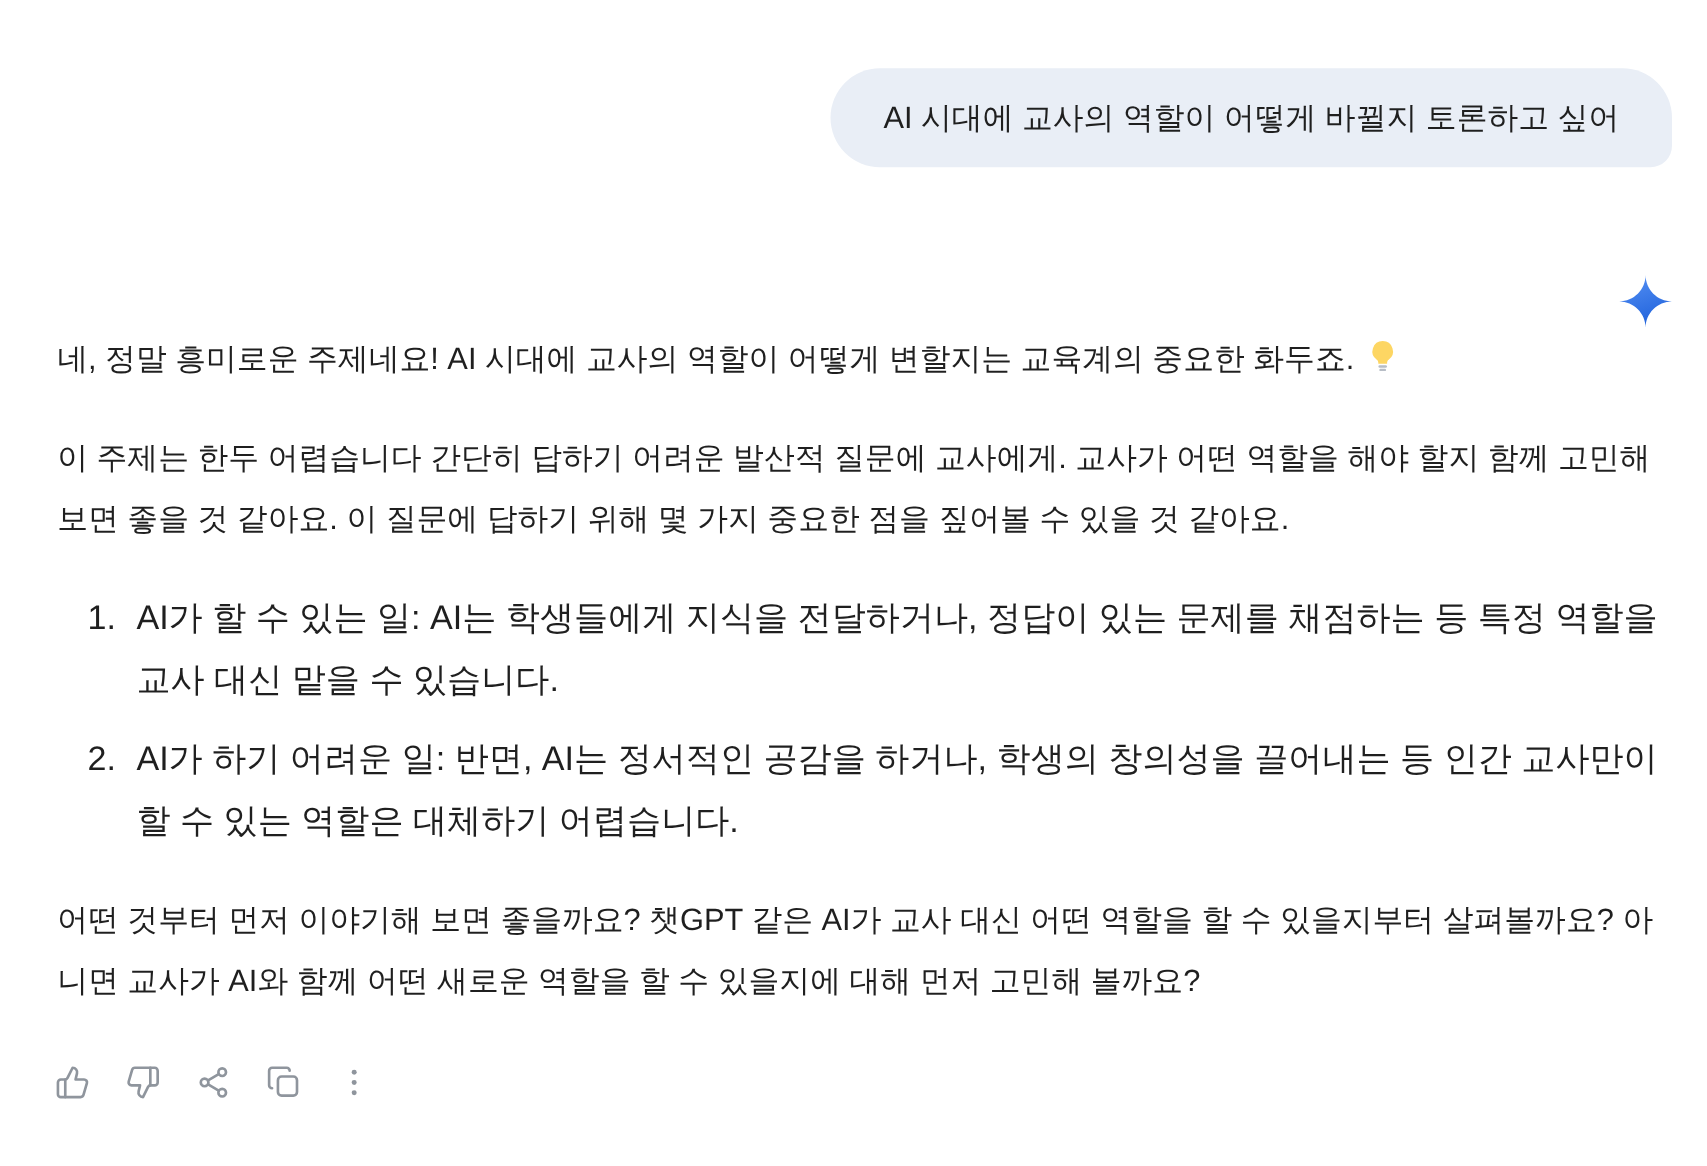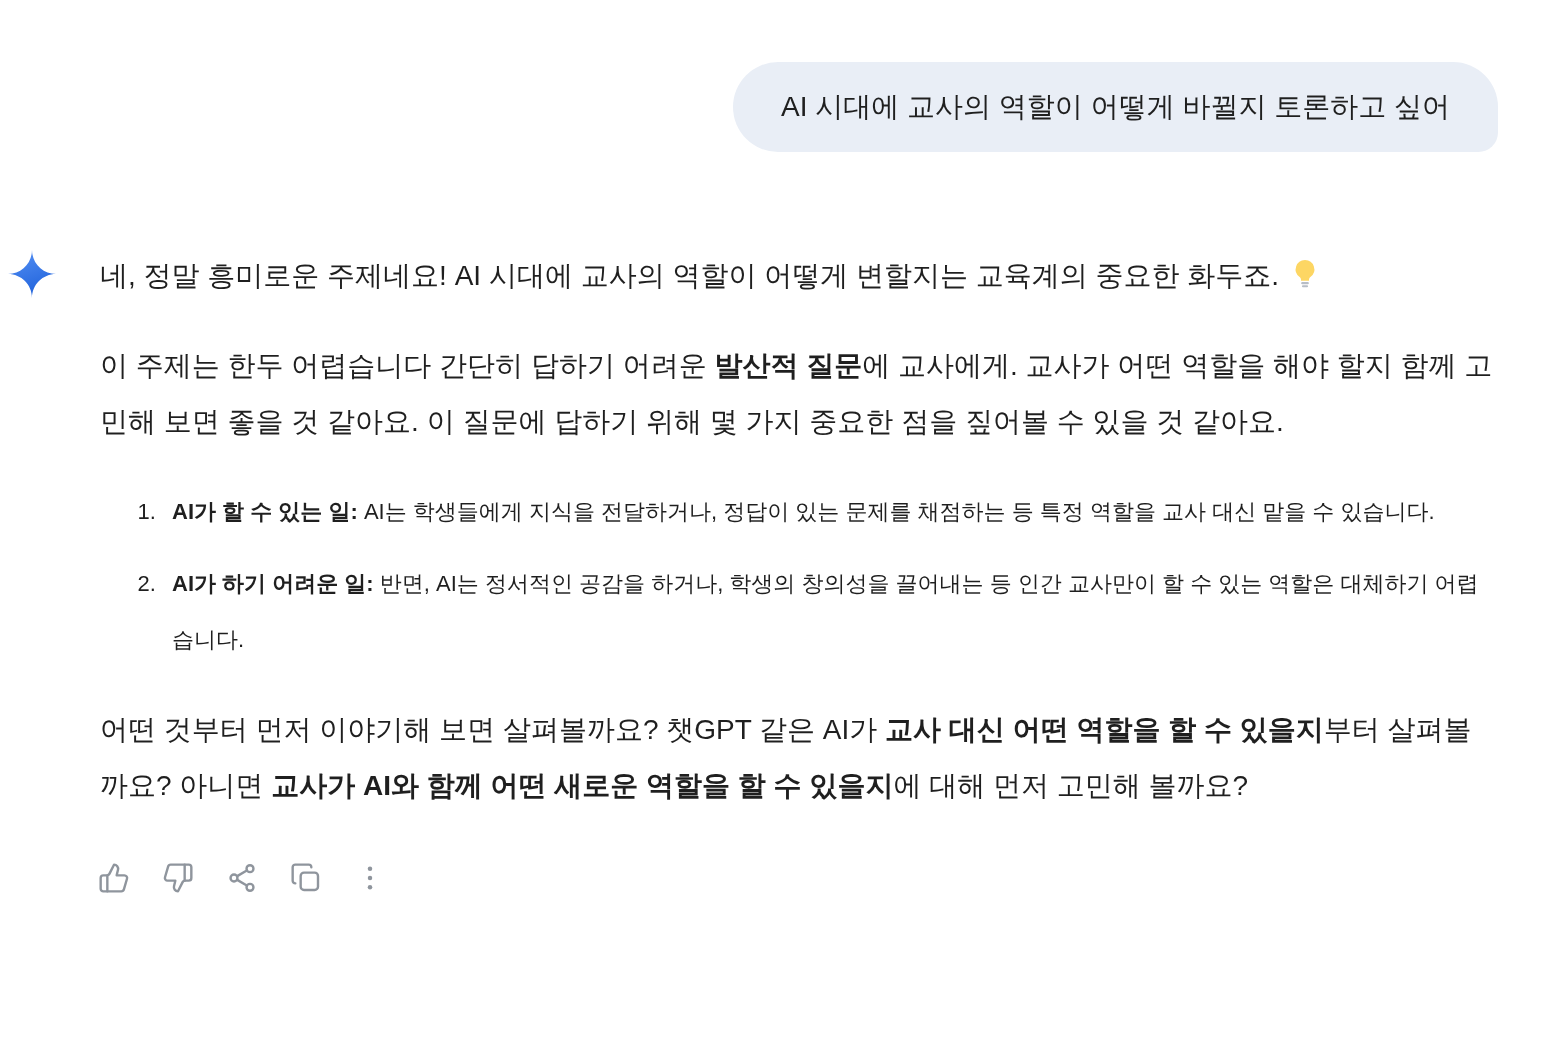--- a/index.html
+++ b/index.html
@@ -12,70 +12,71 @@
     height: 1060px;
     overflow: hidden;
     font-family: "Liberation Sans", "DejaVu Sans", sans-serif;
     color: var(--body-text, #1f1f1f);
     box-sizing: border-box;
   }
   .chat {
     box-sizing: border-box;
     width: 100%;
     height: 100%;
-    padding: 62px 54px 0 8px;
+    padding: 62px 32px 0 8px;
   }
   
   .user-row {
     display: flex;
     justify-content: flex-end;
   }
   .user-bubble {
     background: var(--user-bubble-bg, #e9eef6);
     border-radius: 46px 46px 20px 46px;
     padding: 25px 48px;
     font-size: 28px;
     line-height: 40px;
     max-width: 1150px;
     color: var(--body-text, #1f1f1f);
   }
   
   .assistant-row {
     display: flex;
-    align-items: flex-start;
+    align-items: flex-end;
     margin-top: 96px;
+    flex-direction: column;
   }
   .avatar {
     flex: 0 0 auto;
     width: 48px;
     height: 48px;
     margin-top: 2px;
   }
   .avatar svg { width: 48px; height: 48px; display: block; }
   .assistant-content {
     flex: 1 1 auto;
     margin-left: 44px;
     min-width: 0;
   }
   .assistant-content p {
     font-size: 28px;
     line-height: 56px;
     margin: 0 0 34px 0;
   }
   .assistant-content ol {
-    font-size: 22px;
+    font-size: 31px;
     line-height: 56px;
     margin: 4px 0 34px 0;
     padding-left: 62px;
   }
   .assistant-content li {
     padding-left: 10px;
     margin-bottom: 16px;
   }
-  .assistant-content b { font-weight: 700; }
+  .assistant-content b { font-weight: 400; }
   .emoji {
     display: inline-block;
     width: 32px;
     height: 32px;
     margin-left: 10px;
     vertical-align: -5px;
   }
   .emoji svg { width: 32px; height: 32px; display: block; }
   
   .action-bar {
@@ -129,21 +130,21 @@
           <p><span>네, 정말 흥미로운 주제네요! AI 시대에 교사의 역할이 어떻게 변할지는 교육계의 중요한 화두죠.</span><span class="emoji"><svg viewBox="0 0 24 24">
                 <path fill="#fdd663" d="M12 1.5a7 7 0 0 0-4.05 12.7c.65.47 1.05 1.32 1.05 2.1v.7h6v-.7c0-.78.4-1.63 1.05-2.1A7 7 0 0 0 12 1.5z"></path>
                 <rect x="9.1" y="18" width="5.8" height="1.7" rx=".85" fill="#b7bdc6"></rect>
                 <rect x="9.7" y="20.4" width="4.6" height="1.6" rx=".8" fill="#b7bdc6"></rect>
               </svg></span></p>
           <p><span>이 주제는 한두 어렵습니다 간단히 답하기 어려운 </span><b>발산적 질문</b><span>에 교사에게. 교사가 어떤 역할을 해야 할지 함께 고민해 보면 좋을 것 같아요. 이 질문에 답하기 위해 몇 가지 중요한 점을 짚어볼 수 있을 것 같아요.</span></p>
           <ol start="1">
             <li><b>AI가 할 수 있는 일:</b><span> AI는 학생들에게 지식을 전달하거나, 정답이 있는 문제를 채점하는 등 특정 역할을 교사 대신 맡을 수 있습니다.</span></li>
             <li><b>AI가 하기 어려운 일:</b><span> 반면, AI는 정서적인 공감을 하거나, 학생의 창의성을 끌어내는 등 인간 교사만이 할 수 있는 역할은 대체하기 어렵습니다.</span></li>
           </ol>
-          <p><span>어떤 것부터 먼저 이야기해 보면 살펴볼까요? 챗GPT 같은 AI가 </span><b>교사 대신 어떤 역할을 할 수 있을지</b><span>부터 살펴볼까요? 아니면 </span><b>교사가 AI와 함께 어떤 새로운 역할을 할 수 있을지</b><span>에 대해 먼저 고민해 볼까요?</span></p>
+          <p><span>어떤 것부터 먼저 이야기해 보면 좋을까요? 챗GPT 같은 AI가 </span><b>교사 대신 어떤 역할을 할 수 있을지</b><span>부터 살펴볼까요? 아니면 </span><b>교사가 AI와 함께 어떤 새로운 역할을 할 수 있을지</b><span>에 대해 먼저 고민해 볼까요?</span></p>
         </div>
       <div class="action-bar">
           <button class="action-btn">
             <svg viewBox="0 0 24 24" fill="none" stroke="currentColor" stroke-width="1.8" stroke-linecap="round" stroke-linejoin="round">
               <path d="M7 10v12"></path>
               <path d="M15 5.88 14 10h5.83a2 2 0 0 1 1.92 2.56l-2.33 8A2 2 0 0 1 17.5 22H4a2 2 0 0 1-2-2v-8a2 2 0 0 1 2-2h2.76a2 2 0 0 0 1.79-1.11L12 2a3.13 3.13 0 0 1 3 3.88Z"></path>
             </svg>
           </button>
           <button class="action-btn">
             <svg viewBox="0 0 24 24" fill="none" stroke="currentColor" stroke-width="1.8" stroke-linecap="round" stroke-linejoin="round">

